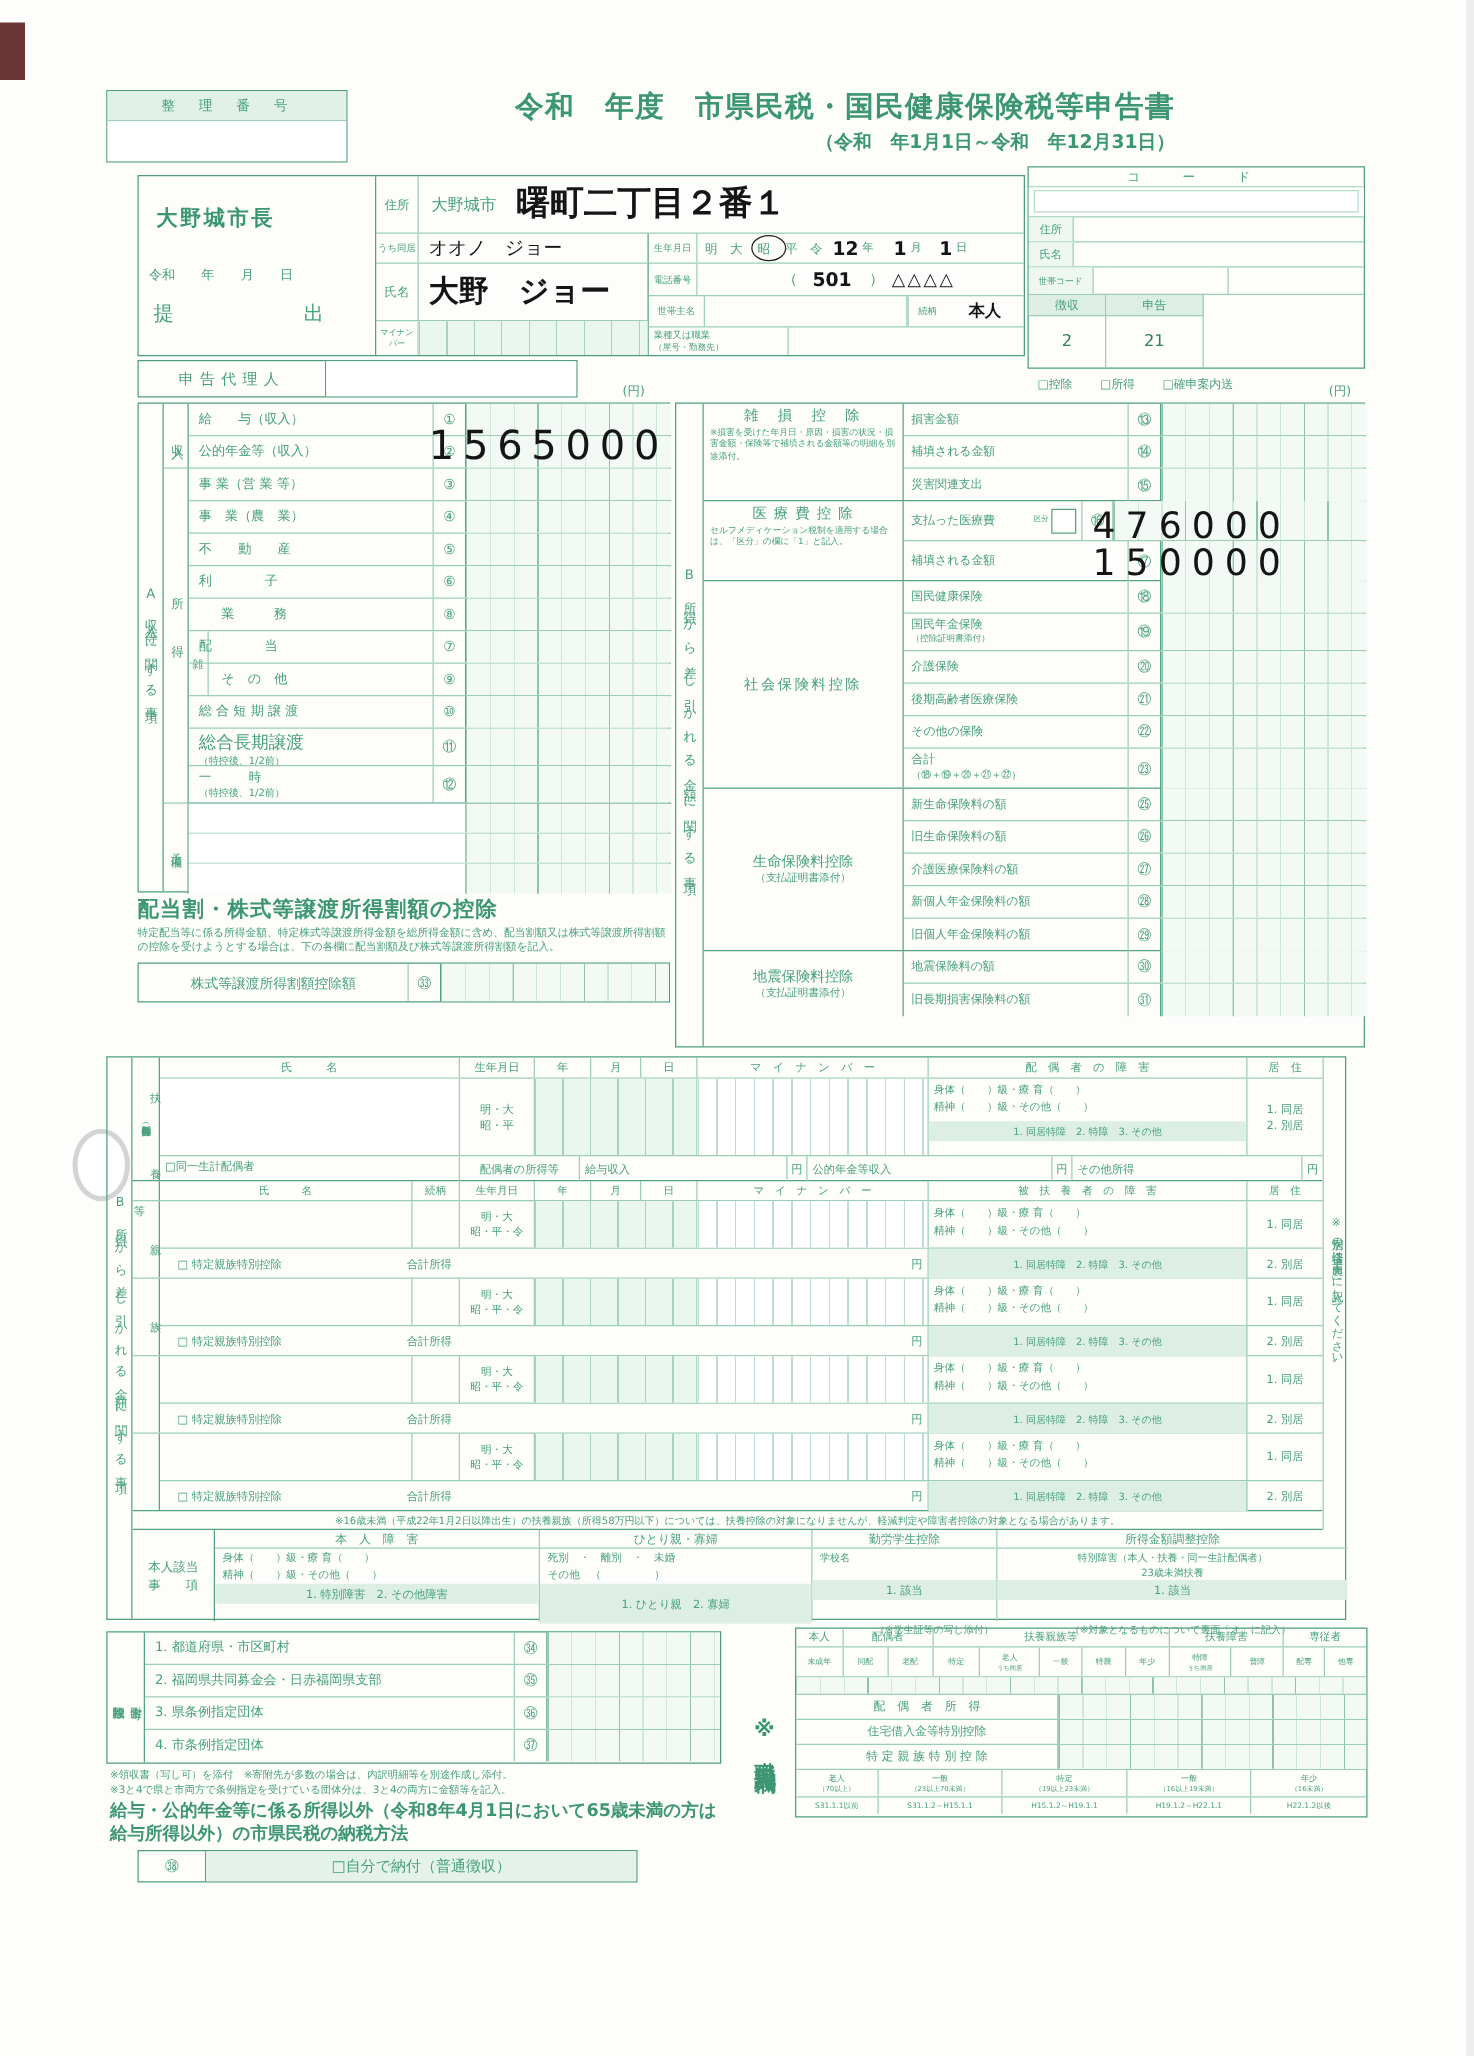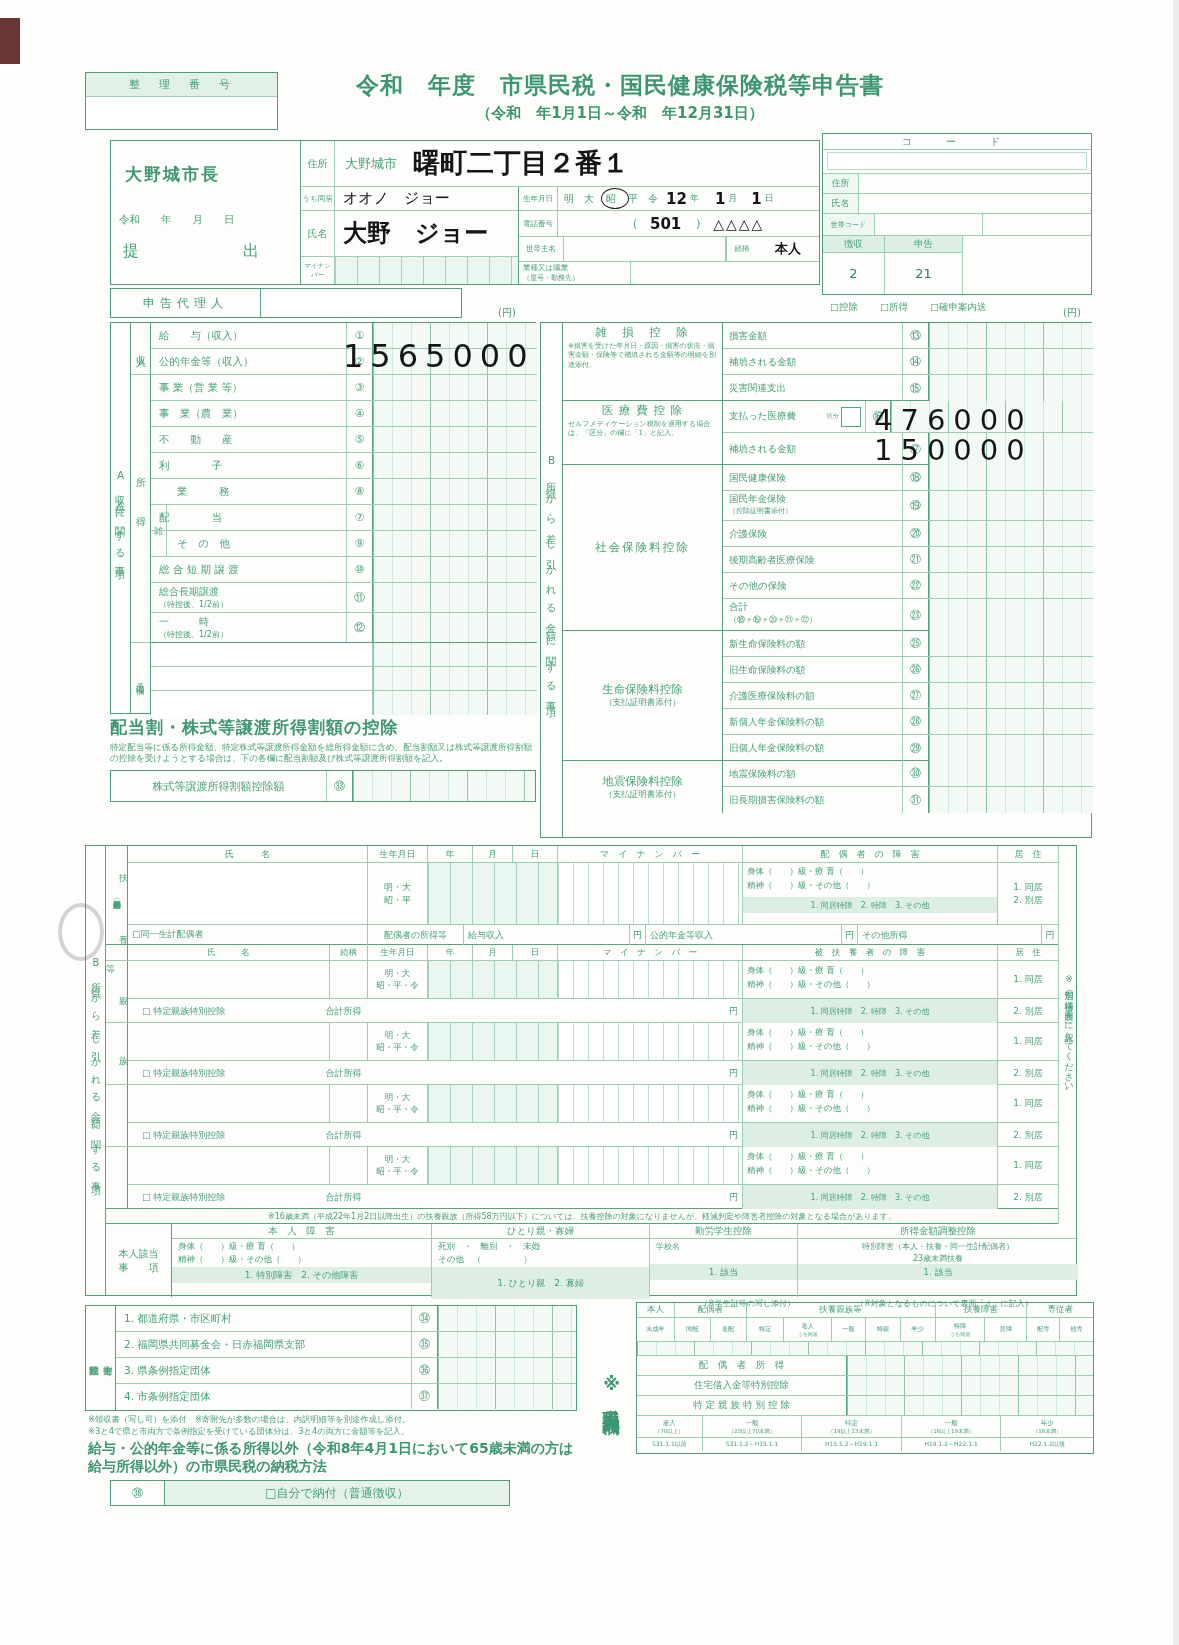--- a/index.html
+++ b/index.html
@@ -29,21 +29,21 @@
 
 <div id="page">
 
   <div class="abs" style="left:0;top:18px;width:20px;height:46px;background:#5c2424;opacity:.92"></div>
   <div class="abs" style="left:58px;top:903px;width:46px;height:58px;border:4px solid #d4d4d4;border-radius:50%;background:#fff"></div>
 
   <div class="abs bx" style="left:85px;top:72px;width:193px;height:58px">
     <div class="c bb fill" style="height:24px;font-size:11px;letter-spacing:4px">整　理　番　号</div>
     <div style="height:32px;background:#fff"></div>
   </div>
-  <div class="abs" style="left:300px;top:70px;width:640px;text-align:center">
+  <div class="abs" style="left:300px;top:70px;width:640px;text-align:right">
     <div class="gd" style="font-size:23px;letter-spacing:1px">令和　年度　市県民税・国民健康保険税等申告書</div>
     <div class="gd" style="font-size:15px;margin-top:3px">（令和　年1月1日～令和　年12月31日）</div>
   </div>
 
   <div class="abs bx" style="left:110px;top:140px;width:710px;height:145px;display:flex">
     <div class="BR" style="width:190px;position:relative">
       <div class="abs gd" style="left:14px;top:22px;font-size:17px;letter-spacing:2px">大野城市長</div>
       <div class="abs g" style="left:8px;top:72px;font-size:10.5px">令和　　年　　月　　日</div>
       <div class="abs g" style="left:12px;top:100px;font-size:16px;letter-spacing:14px">提　　　出</div>
     </div>
@@ -217,21 +217,21 @@
         <div class="c g BR" style="width:26px;font-size:11px">⑨</div>
         <div class="mo" style="flex:1"></div>
       </div>
       <div class="row bb" style="height:26px">
         <div class="g br" style="width:196px;font-size:10.5px;line-height:25px;padding-left:8px">総 合 短 期 譲 渡</div>
         <div class="c g BR" style="width:26px;font-size:11px">⑩</div>
         <div class="mo" style="flex:1"></div>
       </div>
       <div class="row bb" style="height:30px">
         <div class="br" style="width:196px;padding-left:8px">
-          <div class="g" style="font-size:10px;margin-top:2px">総合長期譲渡</div>
+          <div class="g" style="font-size:14px;margin-top:2px">総合長期譲渡</div>
           <div class="g" style="font-size:8px">（特控後、1/2前）</div>
         </div>
         <div class="c g BR" style="width:26px;font-size:11px">⑪</div>
         <div class="mo" style="flex:1"></div>
       </div>
       <div class="row BB" style="height:30px">
         <div class="br" style="width:196px;padding-left:8px">
           <div class="g" style="font-size:10px;margin-top:2px">一　　　時</div>
           <div class="g" style="font-size:8px">（特控後、1/2前）</div>
         </div>

